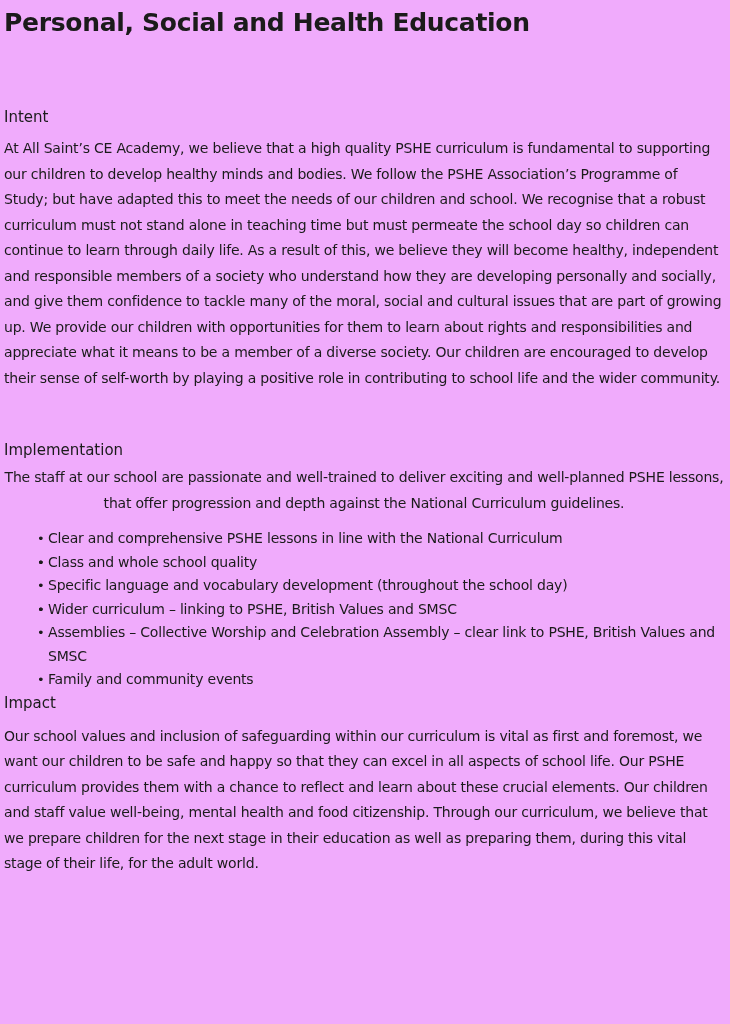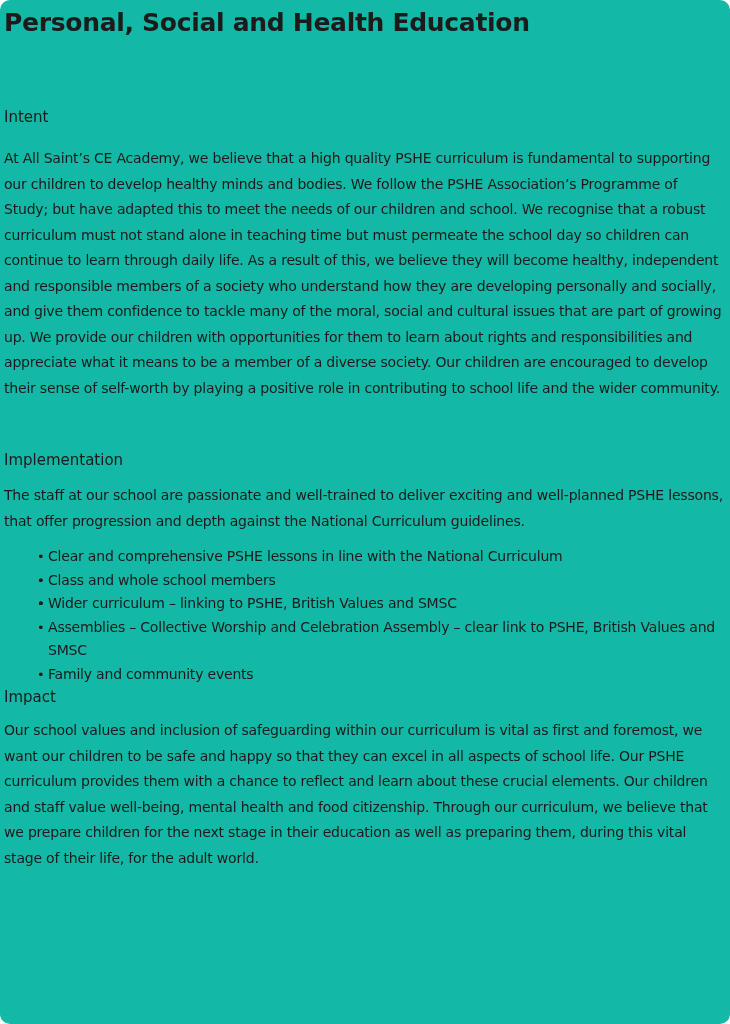--- a/index.html
+++ b/index.html
@@ -5,26 +5,25 @@
   html, body {
     margin: 0;
     padding: 0;
     background: #ffffff;
   }
   .page {
     position: relative;
     width: 730px;
     height: 1024px;
     box-sizing: border-box;
-    background: #14b8a6;
+    background: #f0abfc;
     color: #1b1b1b;
     font-family: "DejaVu Sans", sans-serif;
     padding: 6px 6px 0 4px;
     overflow: hidden;
-    border-radius: 10px;
   }
   .doc-title {
     margin: 0;
     font-size: 25px;
     font-weight: 600;
     line-height: 34px;
     letter-spacing: -0.3px;
   }
   .section-heading {
     margin: 0;
@@ -34,22 +33,22 @@
   }
   .heading-intent { margin-top: 66px; }
   .heading-implementation { margin-top: 48px; }
   .heading-impact { }
   .para {
     margin: 0;
     font-size: 14px;
     line-height: 25.5px;
     letter-spacing: -0.2px;
   }
-  .para-intent { margin-top: 18px; }
-  .para-impl-intro { margin-top: 12px; }
+  .para-intent { margin-top: 8px; }
+  .para-impl-intro { margin-top: 4px; text-align: center; }
   .para-lead-in { margin-top: 12px; }
   .para-impact { margin-top: 10px; }
   .bullet-list {
     list-style: none;
     margin: 11px 0 0 0;
     padding: 0;
   }
   .bullet-list li {
     position: relative;
     padding-left: 44px;
@@ -83,24 +82,25 @@
   <ul class="bullet-list">
     <li>
       <span class="blt">•</span>
       <span>Clear and comprehensive PSHE lessons in line with the National Curriculum</span>
     </li>
     <li>
       <span class="blt">•</span>
     </li>
     <li>
       <span class="blt">•</span>
-      <span>Class and whole school members</span>
+      <span>Class and whole school quality</span>
     </li>
     <li>
       <span class="blt">•</span>
+      <span>Specific language and vocabulary development (throughout the school day)</span>
     </li>
     <li>
       <span class="blt">•</span>
     </li>
     <li>
       <span class="blt">•</span>
       <span>Wider curriculum – linking to PSHE, British Values and SMSC</span>
     </li>
     <li>
       <span class="blt">•</span>

